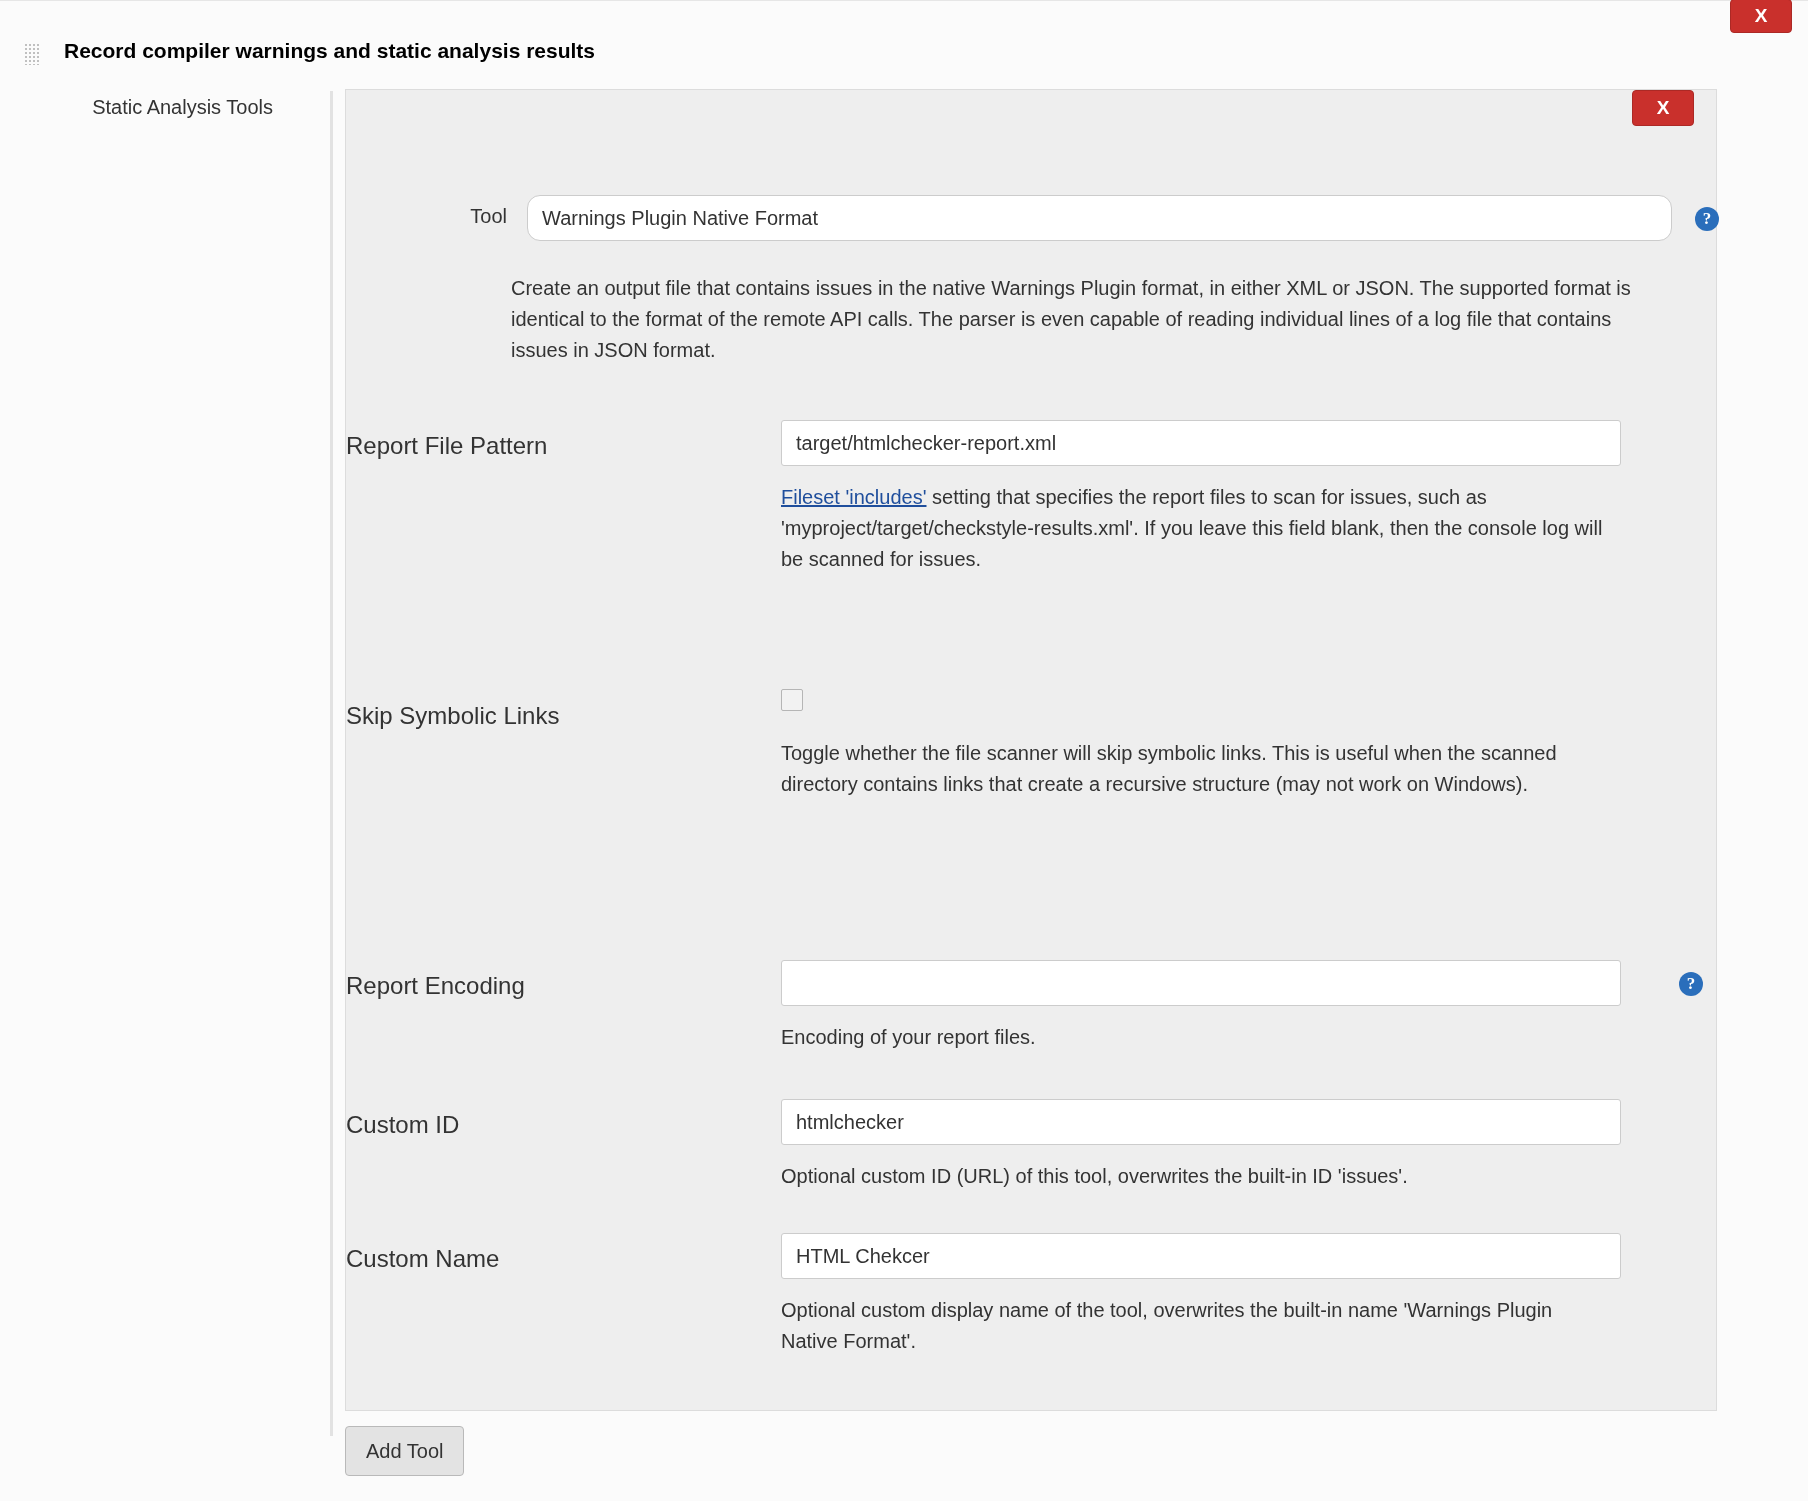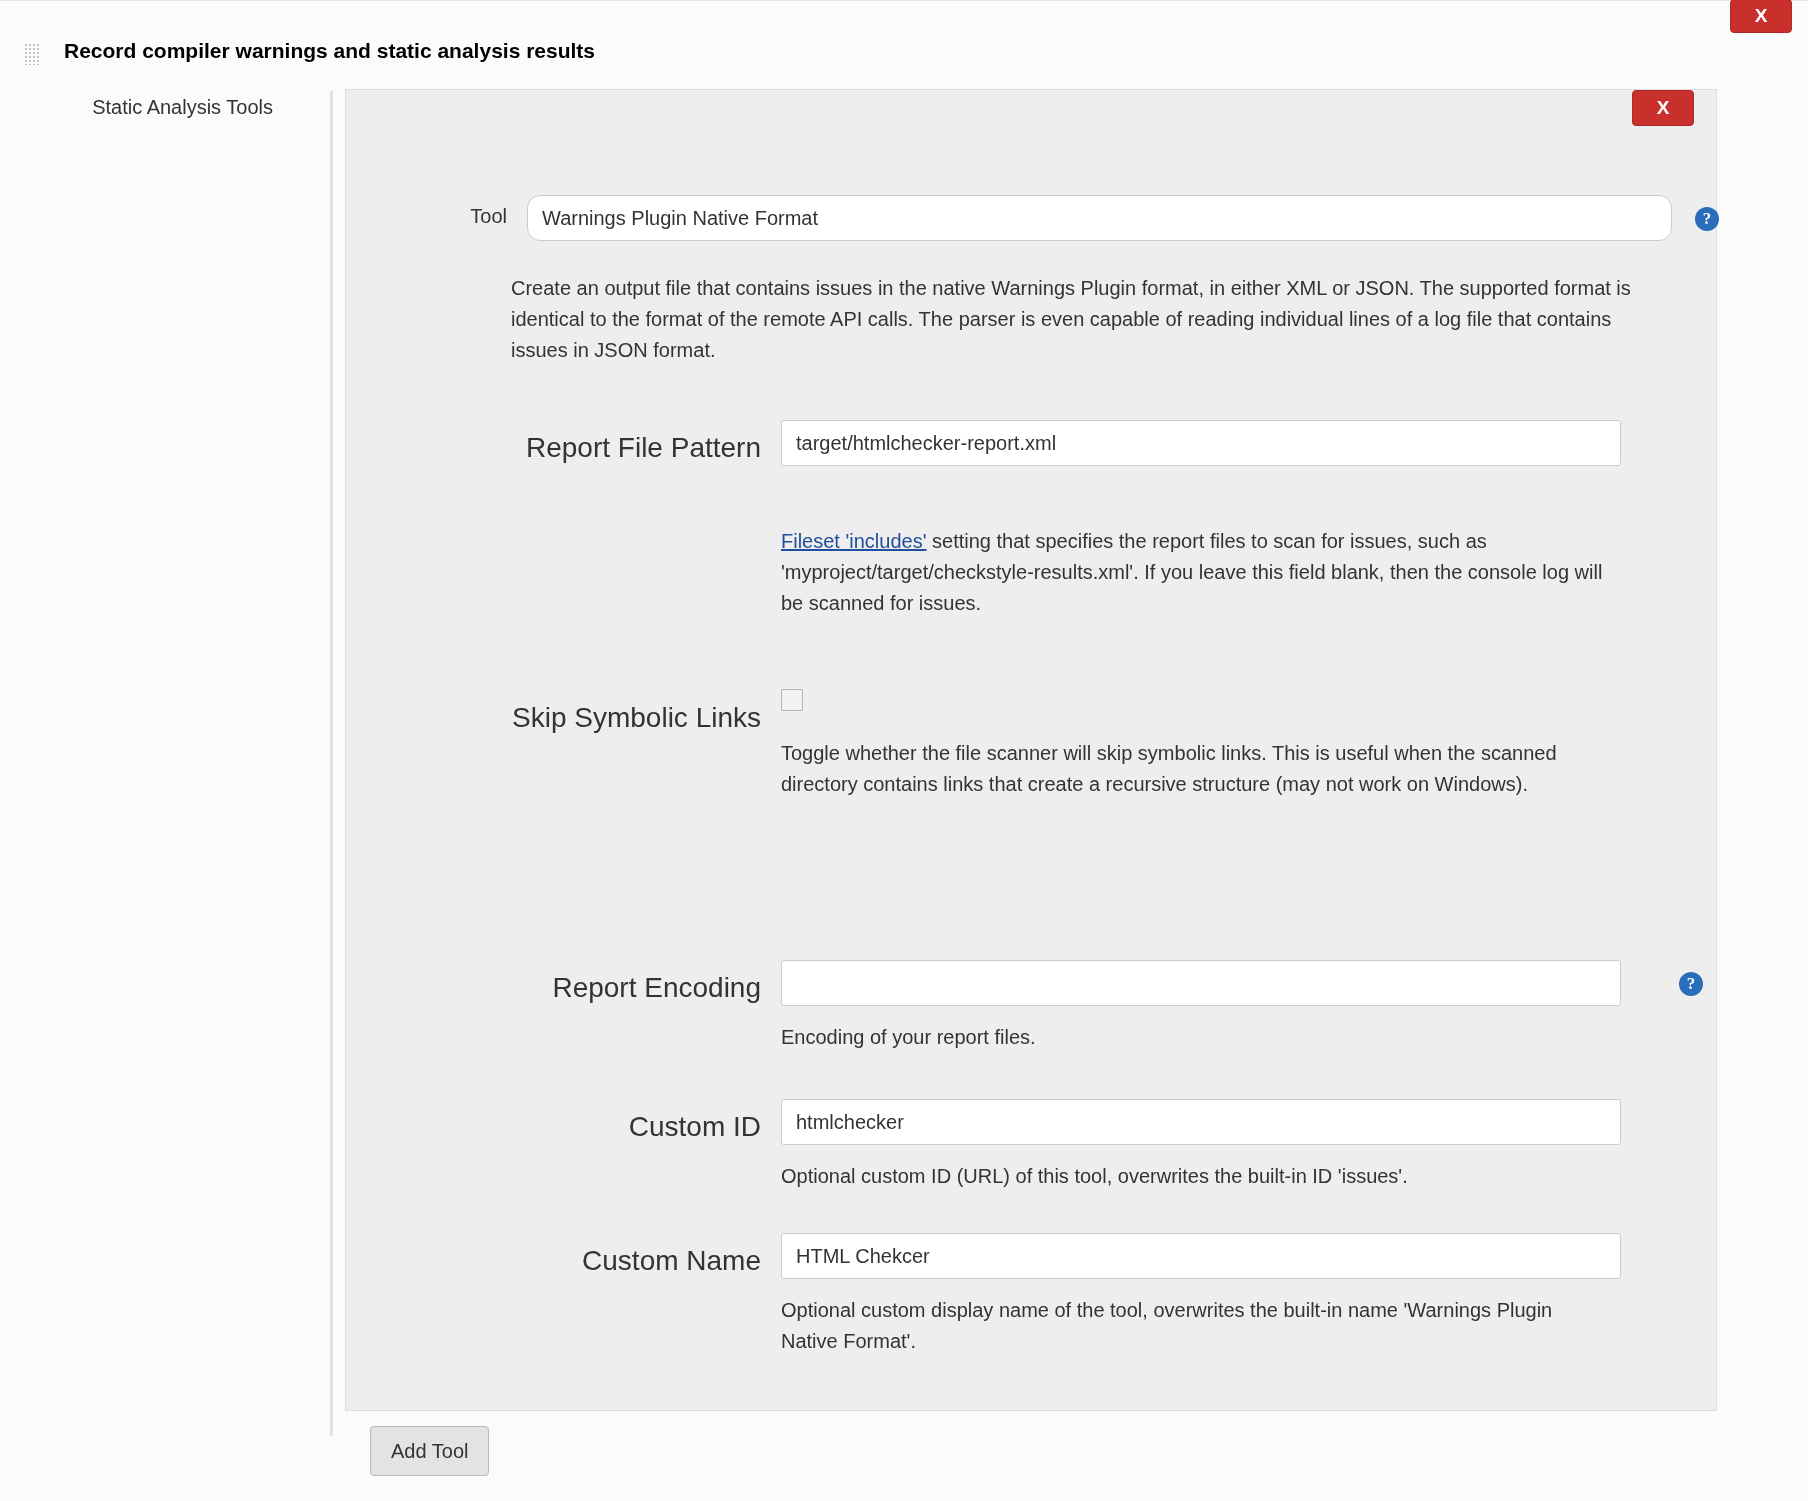--- a/index.html
+++ b/index.html
@@ -191,22 +191,21 @@
   
   .field-row {
     position: absolute;
     left: 0;
     width: 100%;
   }
   .field-label {
     position: absolute;
     left: 0;
     width: 415px;
-    text-align: right;
-    font-size: 28px;
+    font-size: 24px;
     color: #333333;
     top: 12px;
   }
   .field-input {
     position: absolute;
     left: 435px;
     top: 0;
     width: 840px;
     height: 46px;
     background: #ffffff;
@@ -251,21 +250,20 @@
     padding: 0 20px;
     height: 50px;
     line-height: 48px;
     background: #e3e3e3;
     border: 1px solid #b9b9b9;
     border-radius: 4px;
     font-family: "Liberation Sans", sans-serif;
     font-size: 20px;
     color: #333333;
     cursor: pointer;
-    margin-left: 25px;
   }
 </style>
 </head>
 <body>
 
 <div class="block">
 
   <button class="close-top">X</button>
 
   <div class="block-header">
@@ -285,21 +283,21 @@
       <div class="label-tool">Tool</div>
       <div class="select-tool">Warnings Plugin Native Format</div>
       <div class="help-icon help-tool">?</div>
     </div>
 
     <div class="tool-desc">Create an output file that contains issues in the native Warnings Plugin format, in either XML or JSON. The supported format is identical to the format of the remote API calls. The parser is even capable of reading individual lines of a log file that contains issues in JSON format.</div>
 
     <div class="field-row" style="top:330px;">
       <div class="field-label">Report File Pattern</div>
       <input class="field-input" type="text" value="target/htmlchecker-report.xml" style="">
-      <div class="field-help" style="top:62px;margin-top:44px;">
+      <div class="field-help" style="top:62px;">
         <a href="#">Fileset 'includes'</a><span> setting that specifies the report files to scan for issues, such as 'myproject/target/checkstyle-results.xml'. If you leave this field blank, then the console log will be scanned for issues.</span>
       </div>
     </div>
 
     <div class="field-row" style="top:596px;">
       <div class="field-label" style="top:16px;">Skip Symbolic Links</div>
       <button class="checkbox"></button>
       <div class="field-help" style="top:52px;">Toggle whether the file scanner will skip symbolic links. This is useful when the scanned directory contains links that create a recursive structure (may not work on Windows).</div>
     </div>
 

